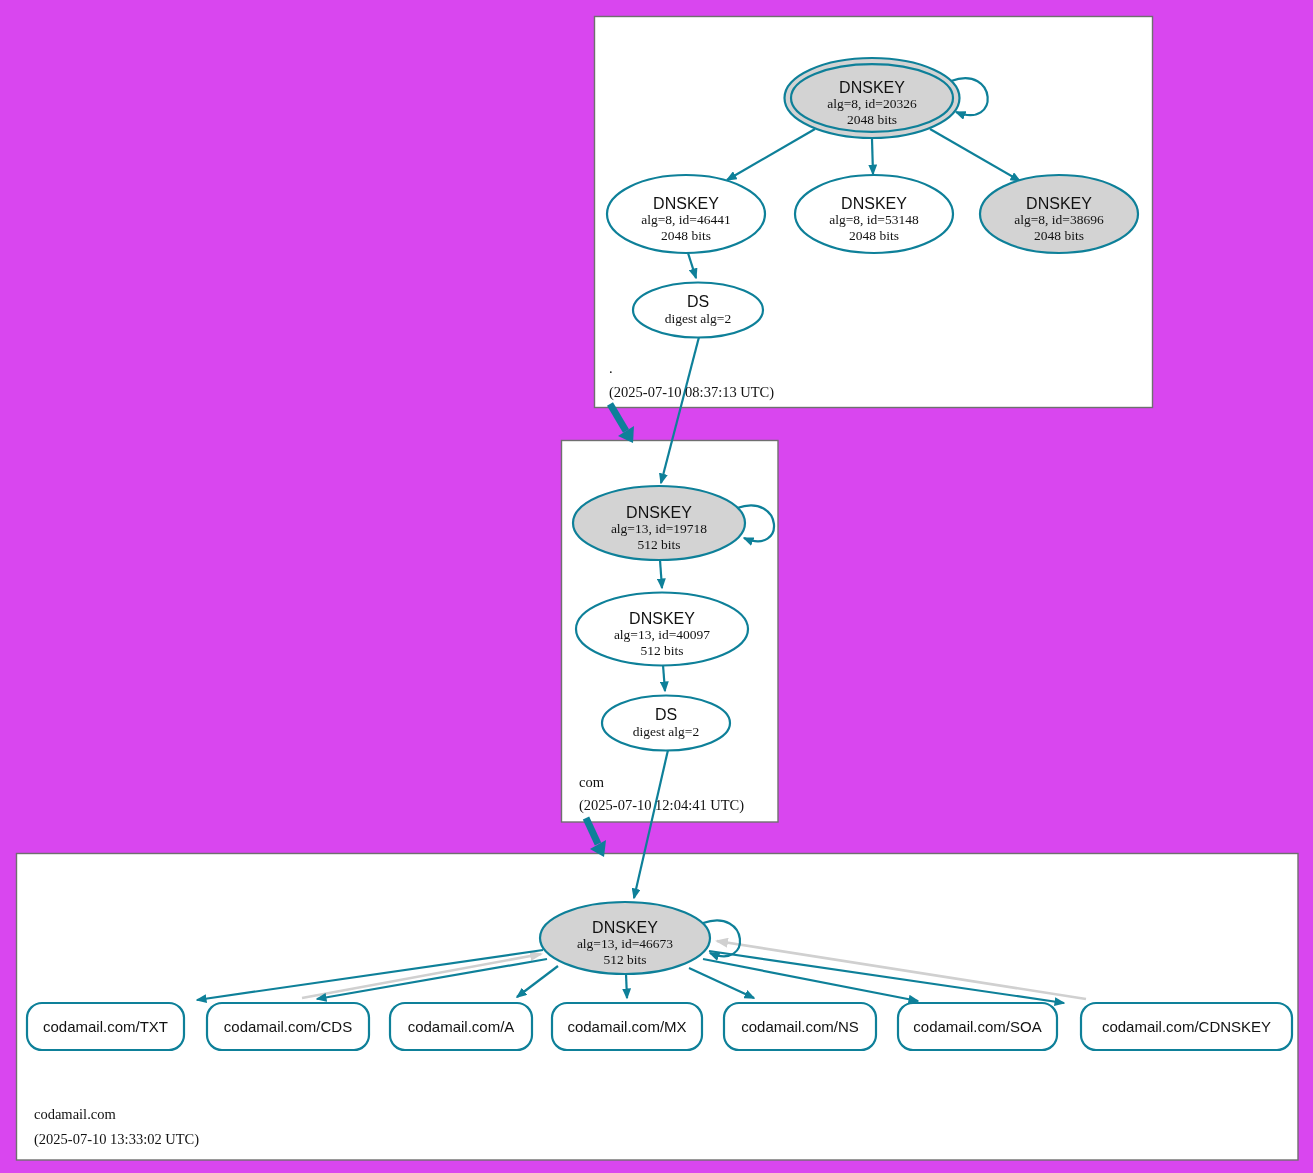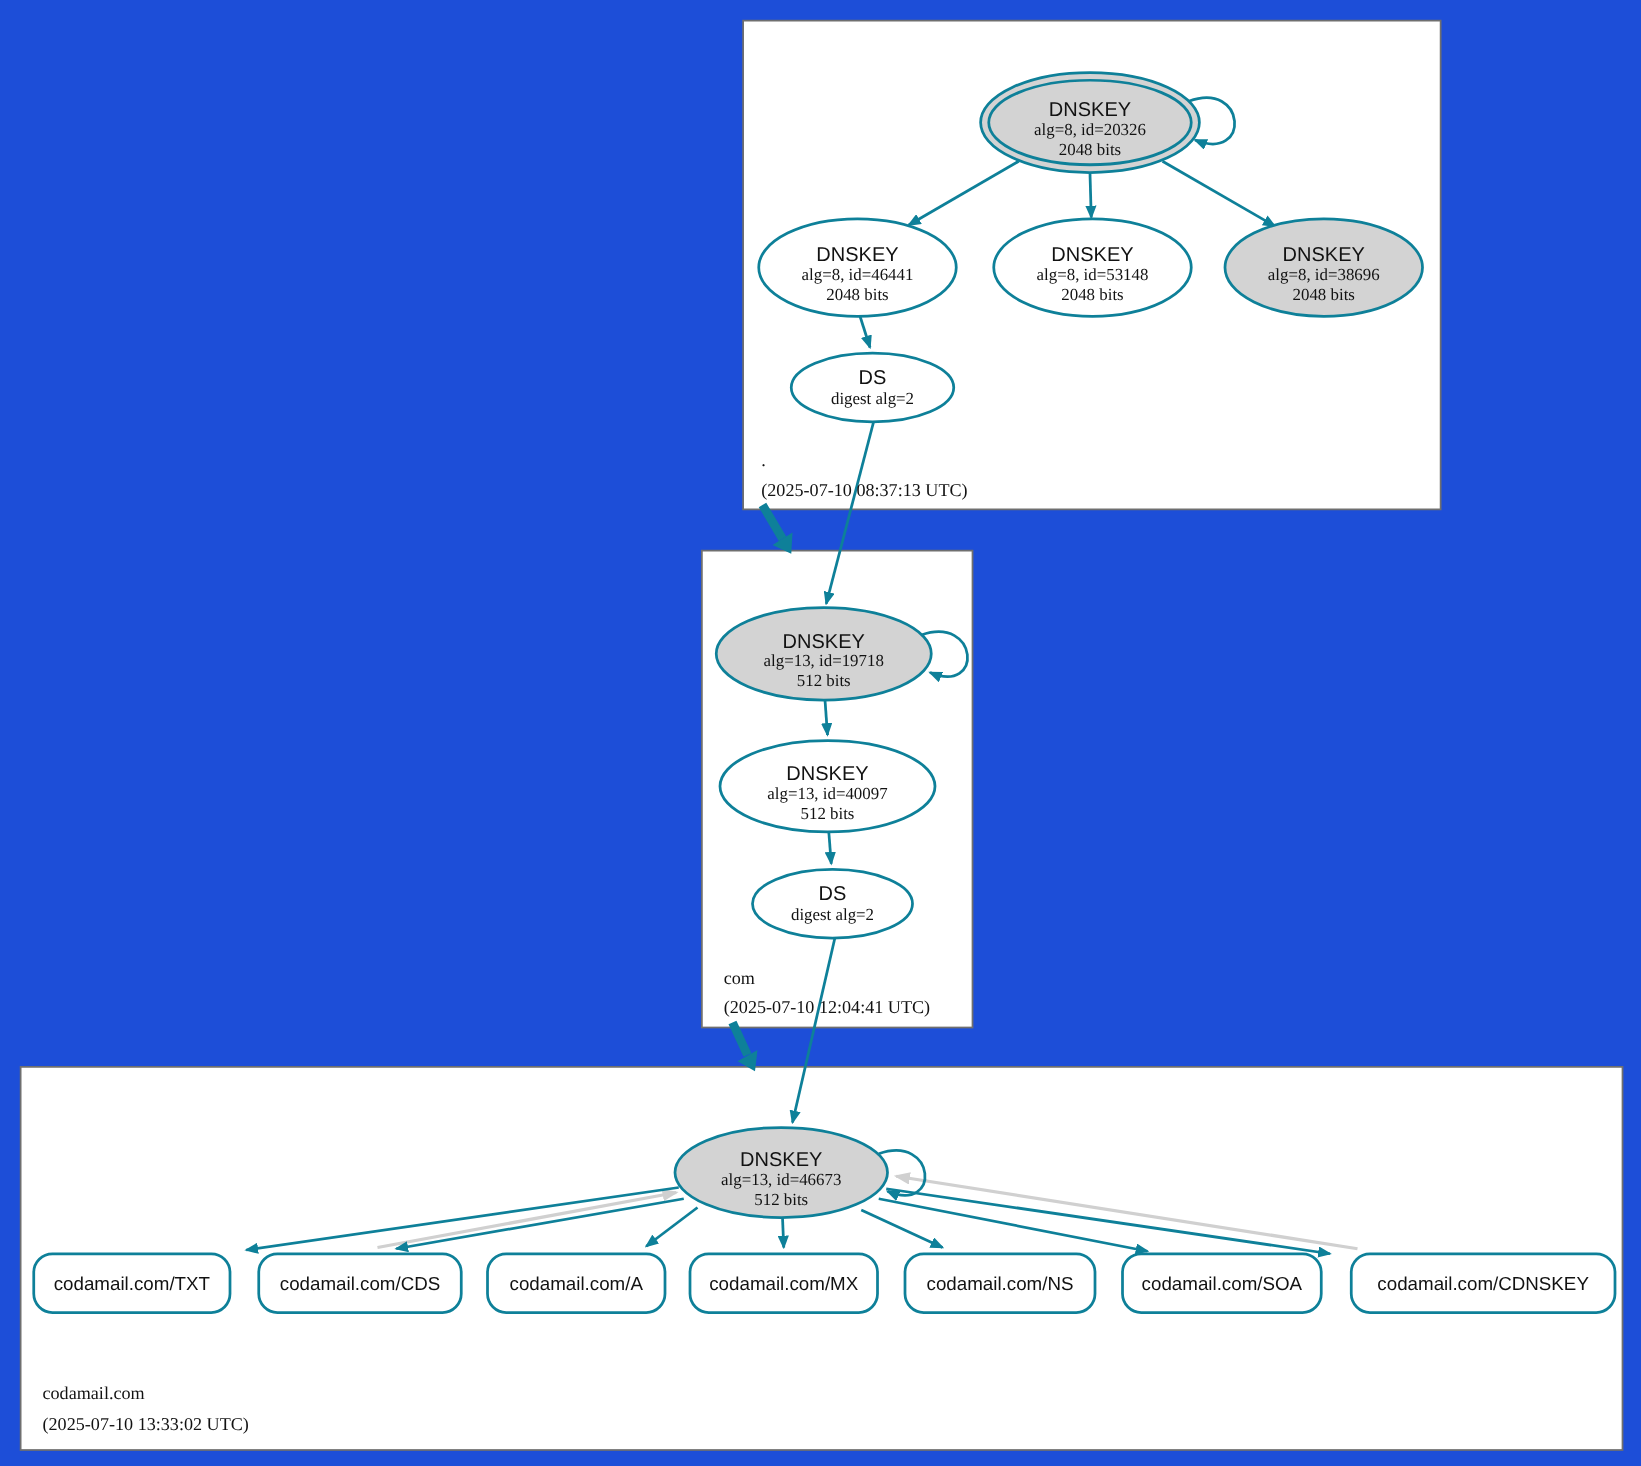--- a/index.html
+++ b/index.html
@@ -1,16 +1,16 @@
 <!DOCTYPE html>
 <html><head>
 <meta charset="utf-8">
 <style>
   html,body{margin:0;padding:0;background:#ffffff;}
-  .page{width:1313px;height:1173px;position:relative;background:#1d4ed8;}
+  .page{width:1313px;height:1173px;position:relative;background:#d946ef;}
   svg{display:block;}
   .zone-box{fill:#ffffff;stroke:#6f6f6f;stroke-width:1.4;}
   .node-ell{stroke:#0e8099;stroke-width:2.2;}
   .node-white{fill:#ffffff;}
   .node-gray{fill:#d3d3d3;}
   .rrset-box{fill:#ffffff;stroke:#0e8099;stroke-width:2.2;}
   .edge{stroke:#0e8099;stroke-width:2.2;fill:none;}
   .edge-thick{stroke:#0e8099;stroke-width:7;fill:none;}
   .edge-gray{stroke:#d0d0d0;stroke-width:2.6;fill:none;}
   .head{fill:#0e8099;stroke:none;}

